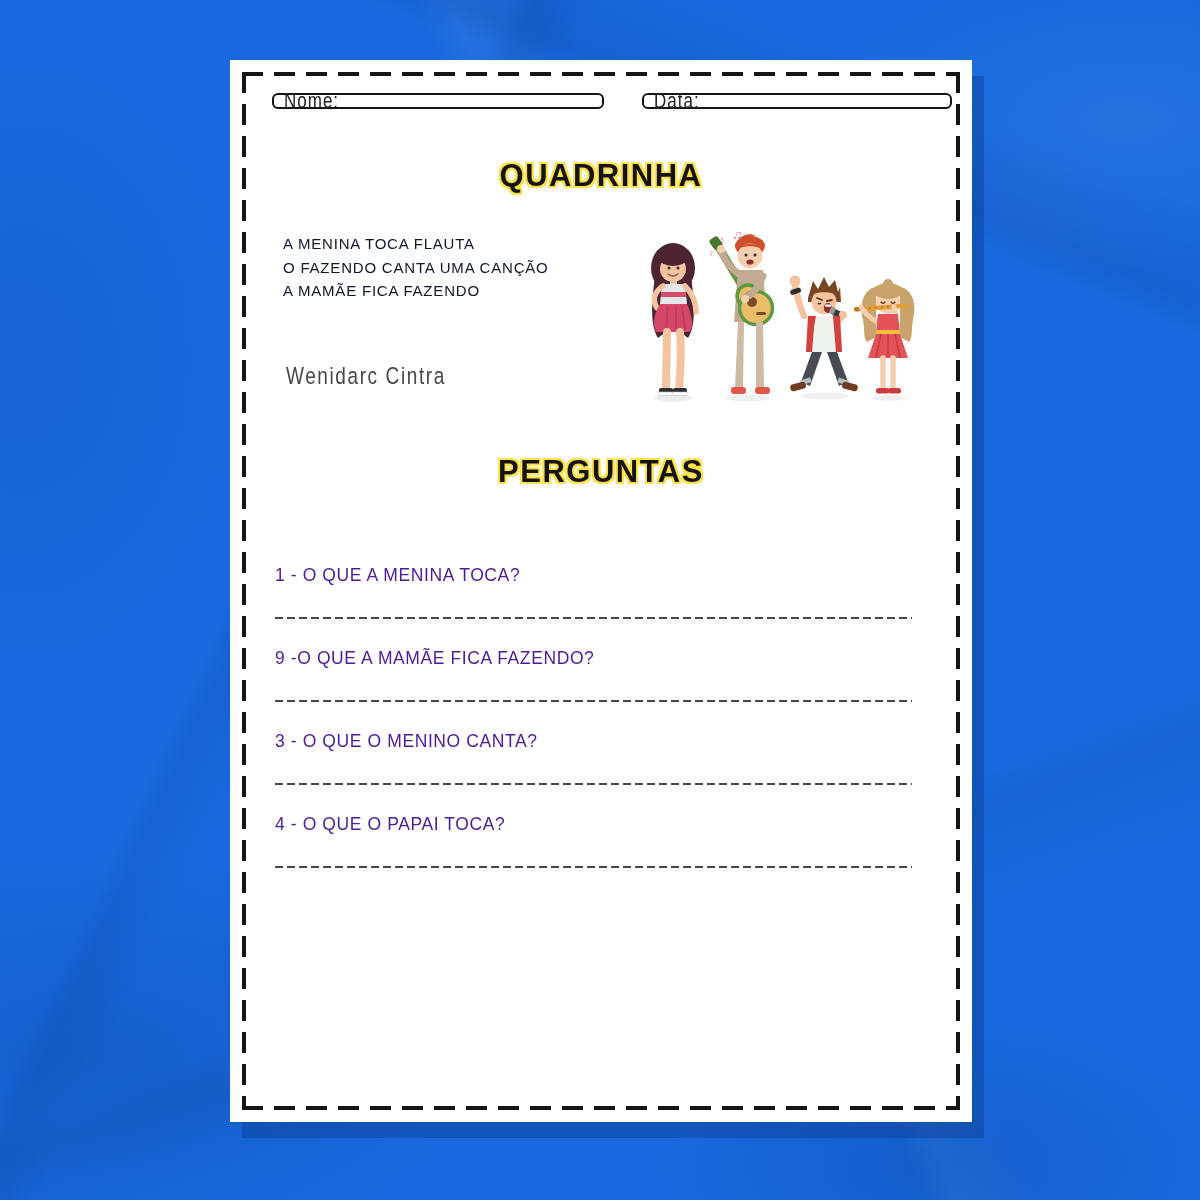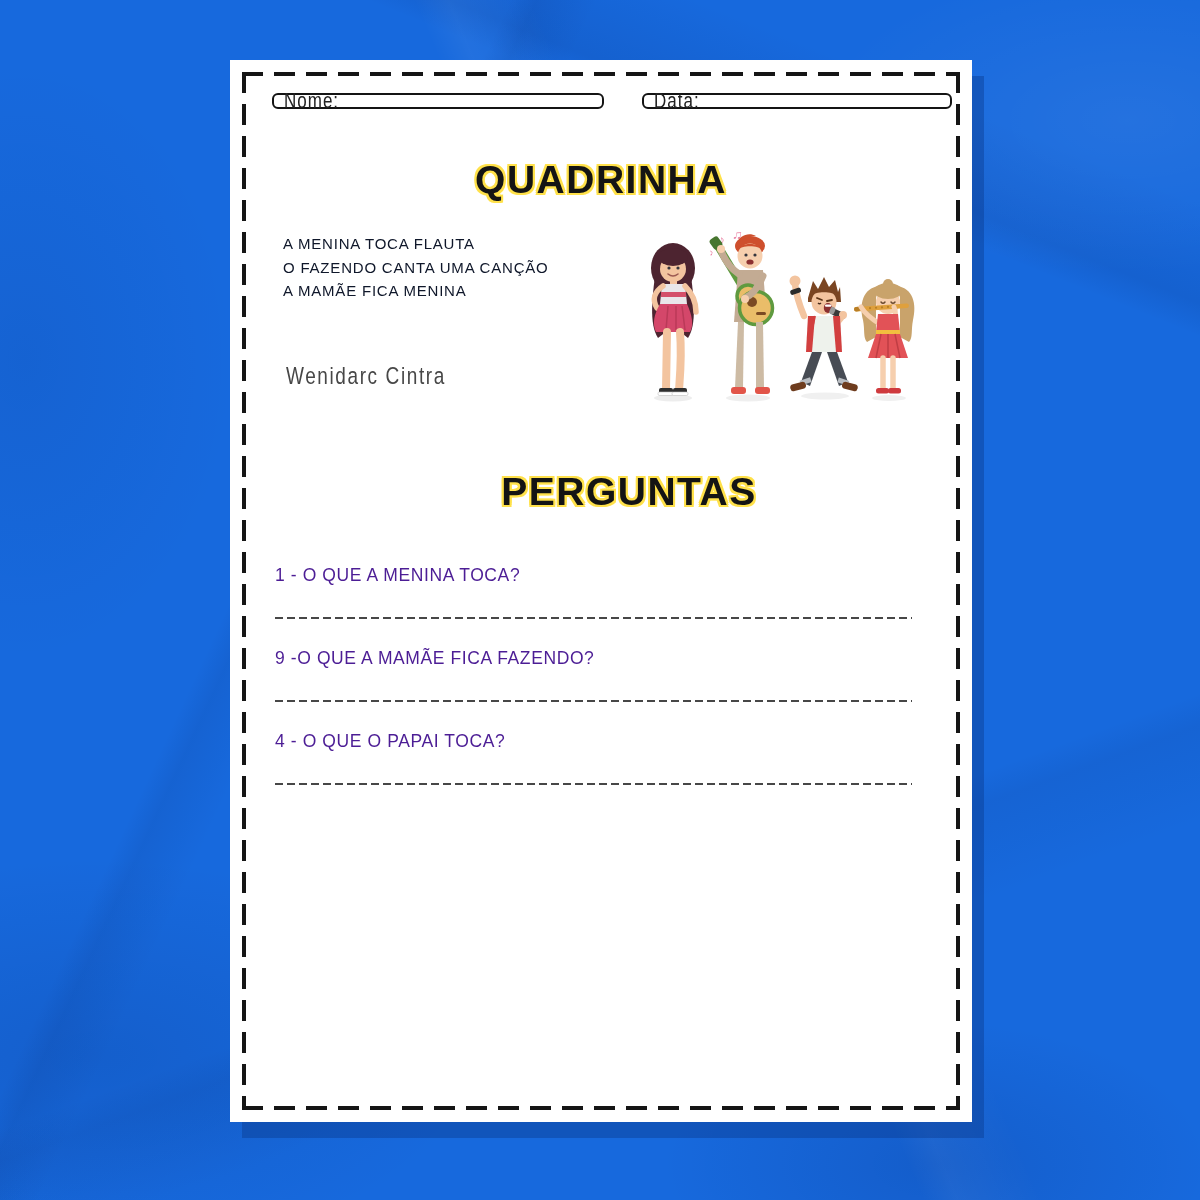--- a/index.html
+++ b/index.html
@@ -50,30 +50,30 @@
   .field-box.date { left: 388px; width: 310px; margin-left: 24px; }
   .script-text {
     font-weight: 300; color: #222;
     letter-spacing: 1px;
     transform: scaleY(1.3); transform-origin: left center;
     font-size: 17px;
   }
   .big-title {
     position: absolute; left: 0; width: 100%;
     text-align: center;
-    font-size: 39px; font-weight: 700; letter-spacing: 1.5px;
+    font-size: 31px; font-weight: 700; letter-spacing: 1.5px;
     color: #141414;
     text-shadow:
       -2px -2px 0 #ffe14a, 2px -2px 0 #ffe14a,
       -2px  2px 0 #ffe14a, 2px  2px 0 #ffe14a,
        0   -2px 0 #ffe14a, 0    2px 0 #ffe14a,
       -2px  0   0 #ffe14a, 2px  0   0 #ffe14a;
   }
   .title-quadrinha { top: 98px; }
-  .title-perguntas { top: 410px; padding-left: 28px; }
+  .title-perguntas { top: 394px; }
   .poem {
     position: absolute; left: 53px; top: 172px;
     font-size: 15px; line-height: 23.5px;
     letter-spacing: .8px; color: #0f172a;
   }
   .poem div { white-space: nowrap; }
   .author {
     position: absolute; left: 56px; top: 303px;
     font-size: 19px; font-weight: 300; color: #474747;
     letter-spacing: 1.6px;
@@ -107,21 +107,21 @@
   </div>
   <div class="field-box date">
     <span class="script-text">Data:</span>
   </div>
 
   <div class="big-title title-quadrinha">QUADRINHA</div>
 
   <div class="poem">
     <div>A MENINA TOCA FLAUTA</div>
     <div>O FAZENDO CANTA UMA CANÇÃO</div>
-    <div>A MAMÃE FICA MENINA</div>
+    <div>A MAMÃE FICA FAZENDO</div>
   </div>
 
   <div class="author">Wenidarc Cintra</div>
 
   <svg class="illustration" viewBox="0 0 306 198" xmlns="http://www.w3.org/2000/svg">
 
     <ellipse cx="45" cy="172" rx="19" ry="3.5" fill="#ededed"></ellipse>
     <ellipse cx="120" cy="172" rx="22" ry="3.5" fill="#efefef"></ellipse>
     <ellipse cx="197" cy="170" rx="24" ry="3.5" fill="#f0f0f0"></ellipse>
     <ellipse cx="261" cy="172" rx="17" ry="3" fill="#f0f0f0"></ellipse>
@@ -256,17 +256,21 @@
   <div class="questions">
     <div class="q-block">
       <div class="q-text">1 - O QUE A MENINA TOCA?</div>
       <div class="answer-line"></div>
     </div>
     <div class="q-block">
       <div class="q-text">9 -O QUE A MAMÃE FICA FAZENDO?</div>
       <div class="answer-line"></div>
     </div>
     <div class="q-block">
+      <div class="q-text">3 - O QUE O MENINO CANTA?</div>
+      <div class="answer-line"></div>
+    </div>
+    <div class="q-block">
       <div class="q-text">4 - O QUE O PAPAI TOCA?</div>
       <div class="answer-line"></div>
     </div>
   </div>
 </div>
 
 </body></html>

